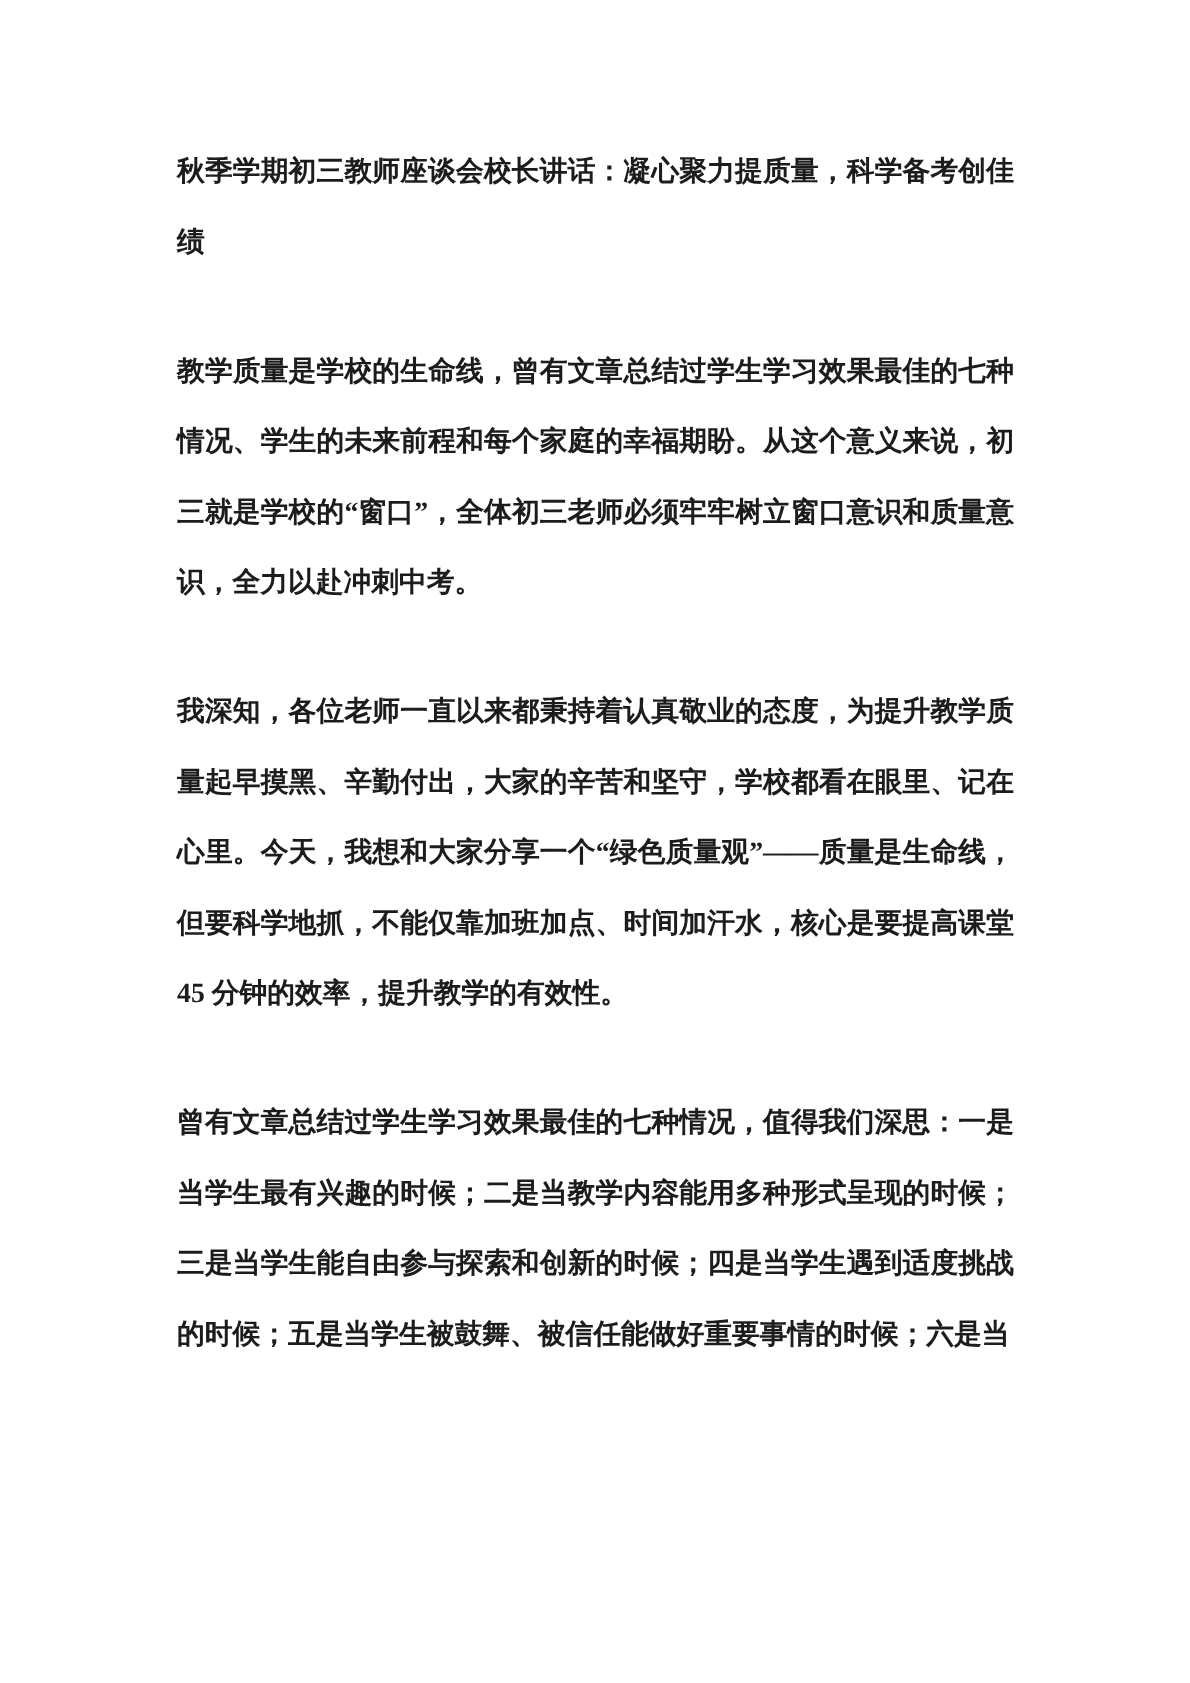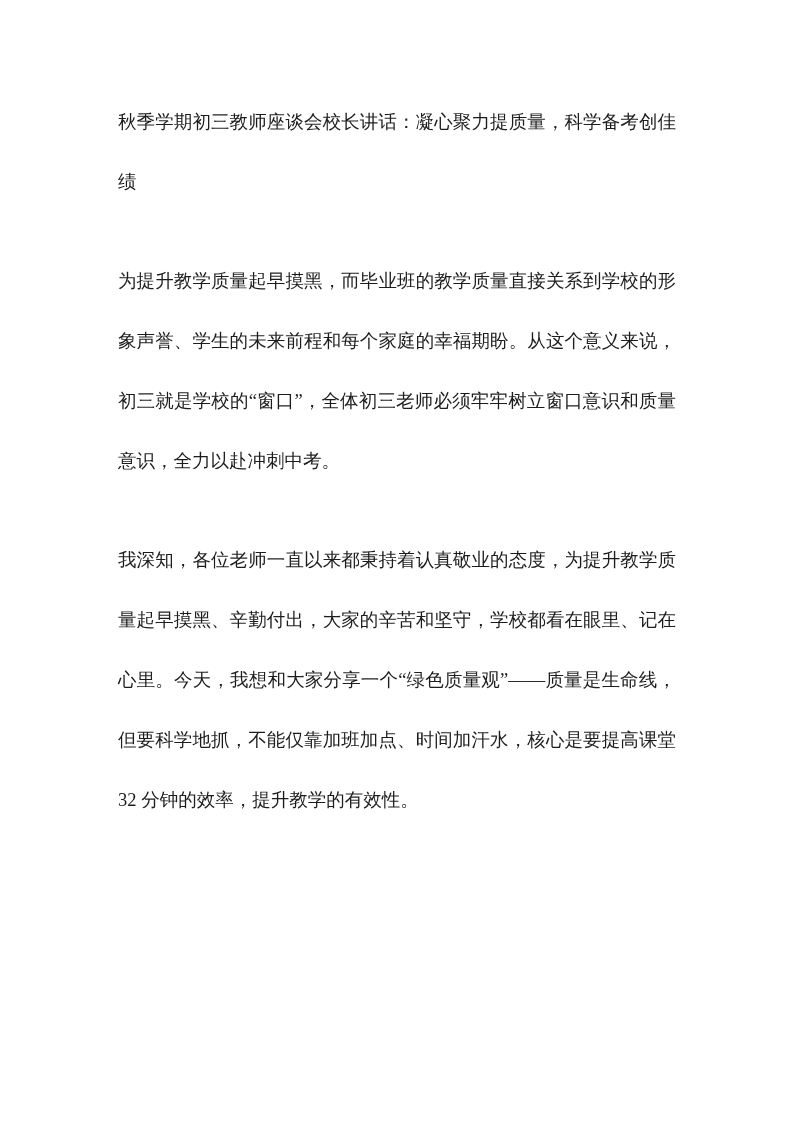--- a/index.html
+++ b/index.html
@@ -17,36 +17,37 @@
   .page {
     box-sizing: border-box;
     width: 793px;
     height: 1122px;
     padding: 92px 117px 0 118px;
     background: #ffffff;
   }
   .doc-line {
     margin: 0 0 39px 0;
     font-size: 18.5px;
-    line-height: 60px;
+    line-height: 47px;
     text-align: justify;
     text-justify: inter-ideograph;
     word-break: break-all;
     overflow-wrap: break-word;
-    font-weight: 400;
+    font-weight: 700;
   }
   .doc-line:last-child {
     margin-bottom: 0;
   }
 </style>
 </head>
 <body>
 
 <div class="page">
   <p class="doc-line">秋季学期初三教师座谈会校长讲话：凝心聚力提质量，科学备考创佳绩</p>
 
 
 
-  <p class="doc-line">为提升教学质量起早摸黑，而毕业班的教学质量直接关系到学校的形象声誉、学生的未来前程和每个家庭的幸福期盼。从这个意义来说，初三就是学校的“窗口”，全体初三老师必须牢牢树立窗口意识和质量意识，全力以赴冲刺中考。</p>
+  <p class="doc-line">教学质量是学校的生命线，曾有文章总结过学生学习效果最佳的七种情况、学生的未来前程和每个家庭的幸福期盼。从这个意义来说，初三就是学校的“窗口”，全体初三老师必须牢牢树立窗口意识和质量意识，全力以赴冲刺中考。</p>
 
-  <p class="doc-line">我深知，各位老师一直以来都秉持着认真敬业的态度，为提升教学质量起早摸黑、辛勤付出，大家的辛苦和坚守，学校都看在眼里、记在心里。今天，我想和大家分享一个“绿色质量观”——质量是生命线，但要科学地抓，不能仅靠加班加点、时间加汗水，核心是要提高课堂 32 分钟的效率，提升教学的有效性。</p>
+  <p class="doc-line">我深知，各位老师一直以来都秉持着认真敬业的态度，为提升教学质量起早摸黑、辛勤付出，大家的辛苦和坚守，学校都看在眼里、记在心里。今天，我想和大家分享一个“绿色质量观”——质量是生命线，但要科学地抓，不能仅靠加班加点、时间加汗水，核心是要提高课堂 45 分钟的效率，提升教学的有效性。</p>
 
+  <p class="doc-line">曾有文章总结过学生学习效果最佳的七种情况，值得我们深思：一是当学生最有兴趣的时候；二是当教学内容能用多种形式呈现的时候；三是当学生能自由参与探索和创新的时候；四是当学生遇到适度挑战的时候；五是当学生被鼓舞、被信任能做好重要事情的时候；六是当</p>
 </div>
 
 </body></html>

